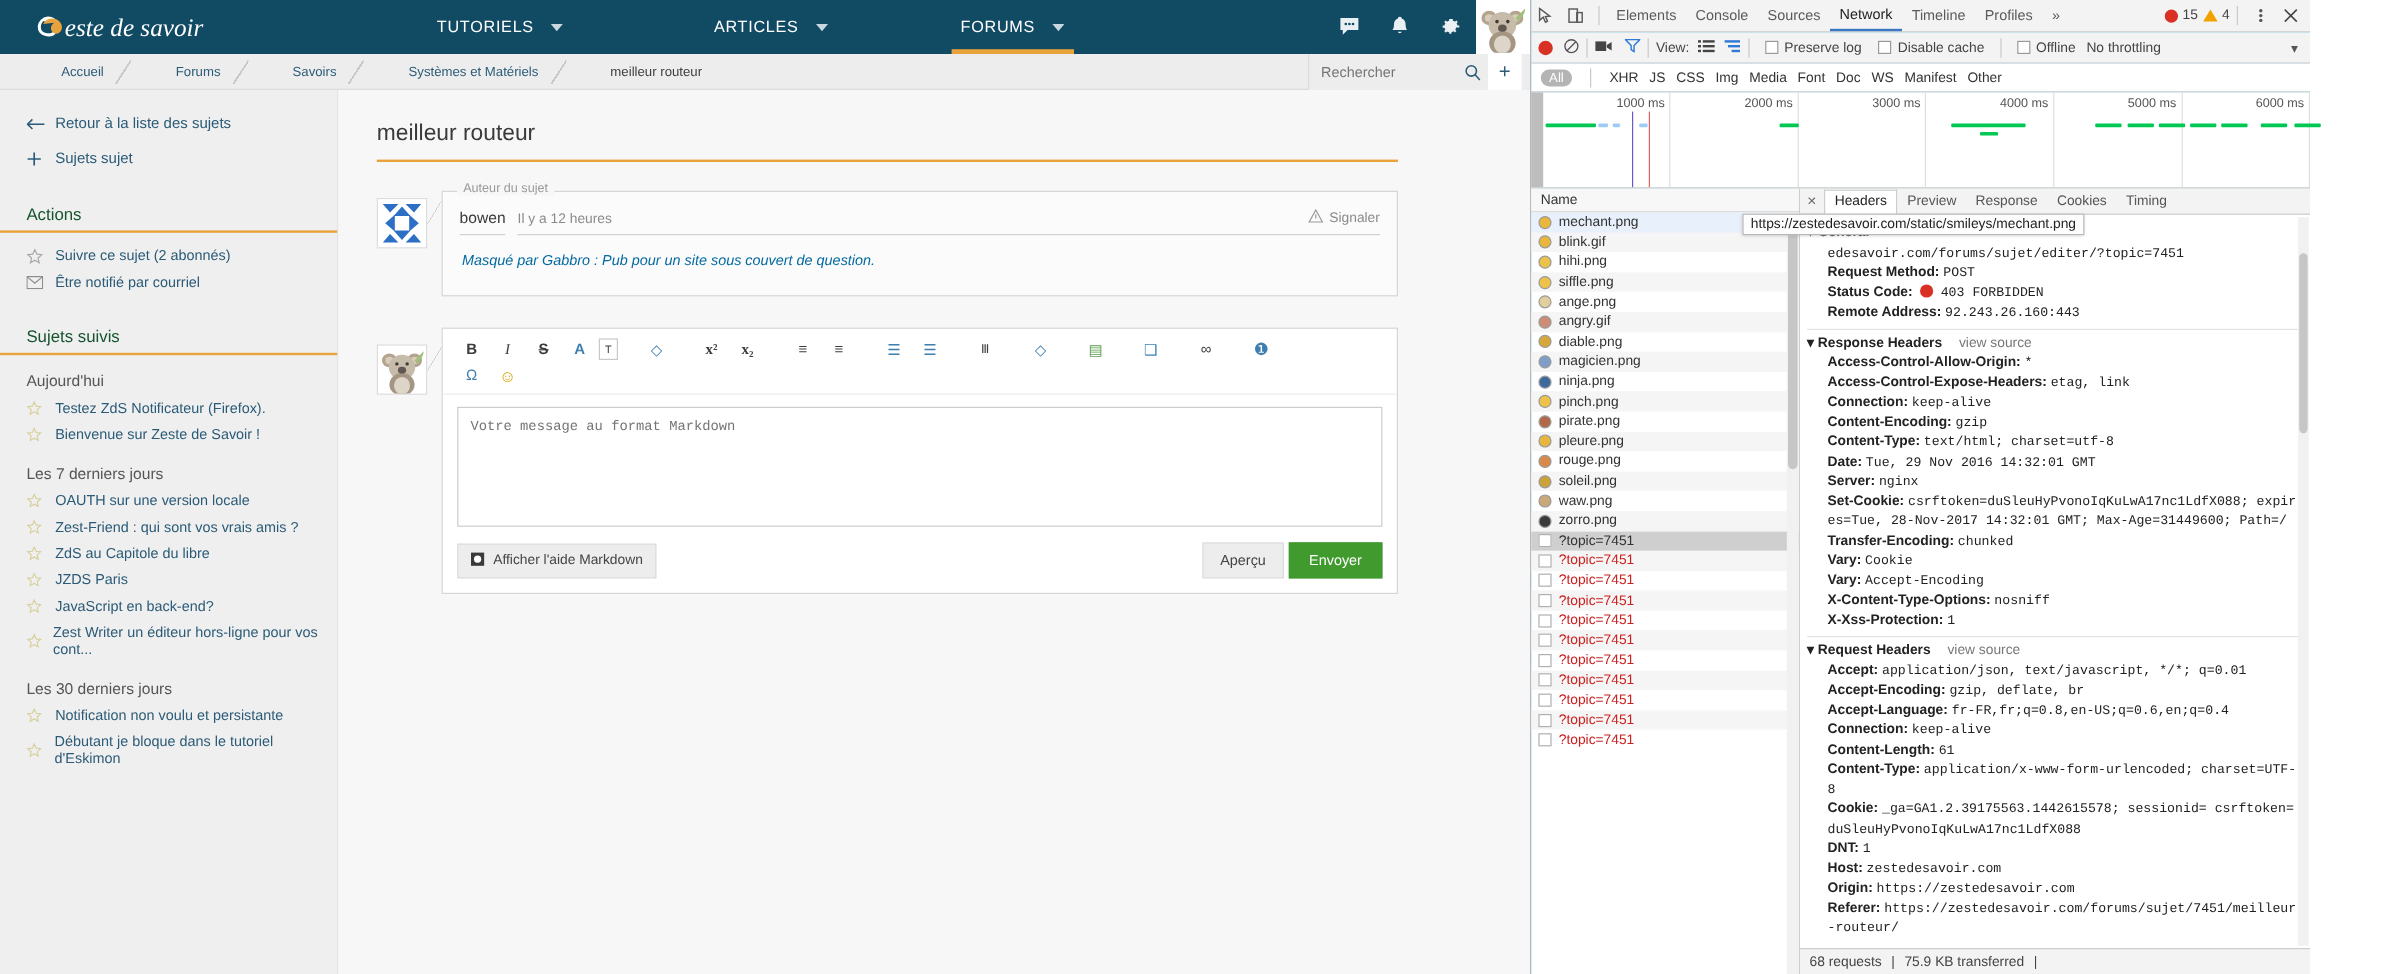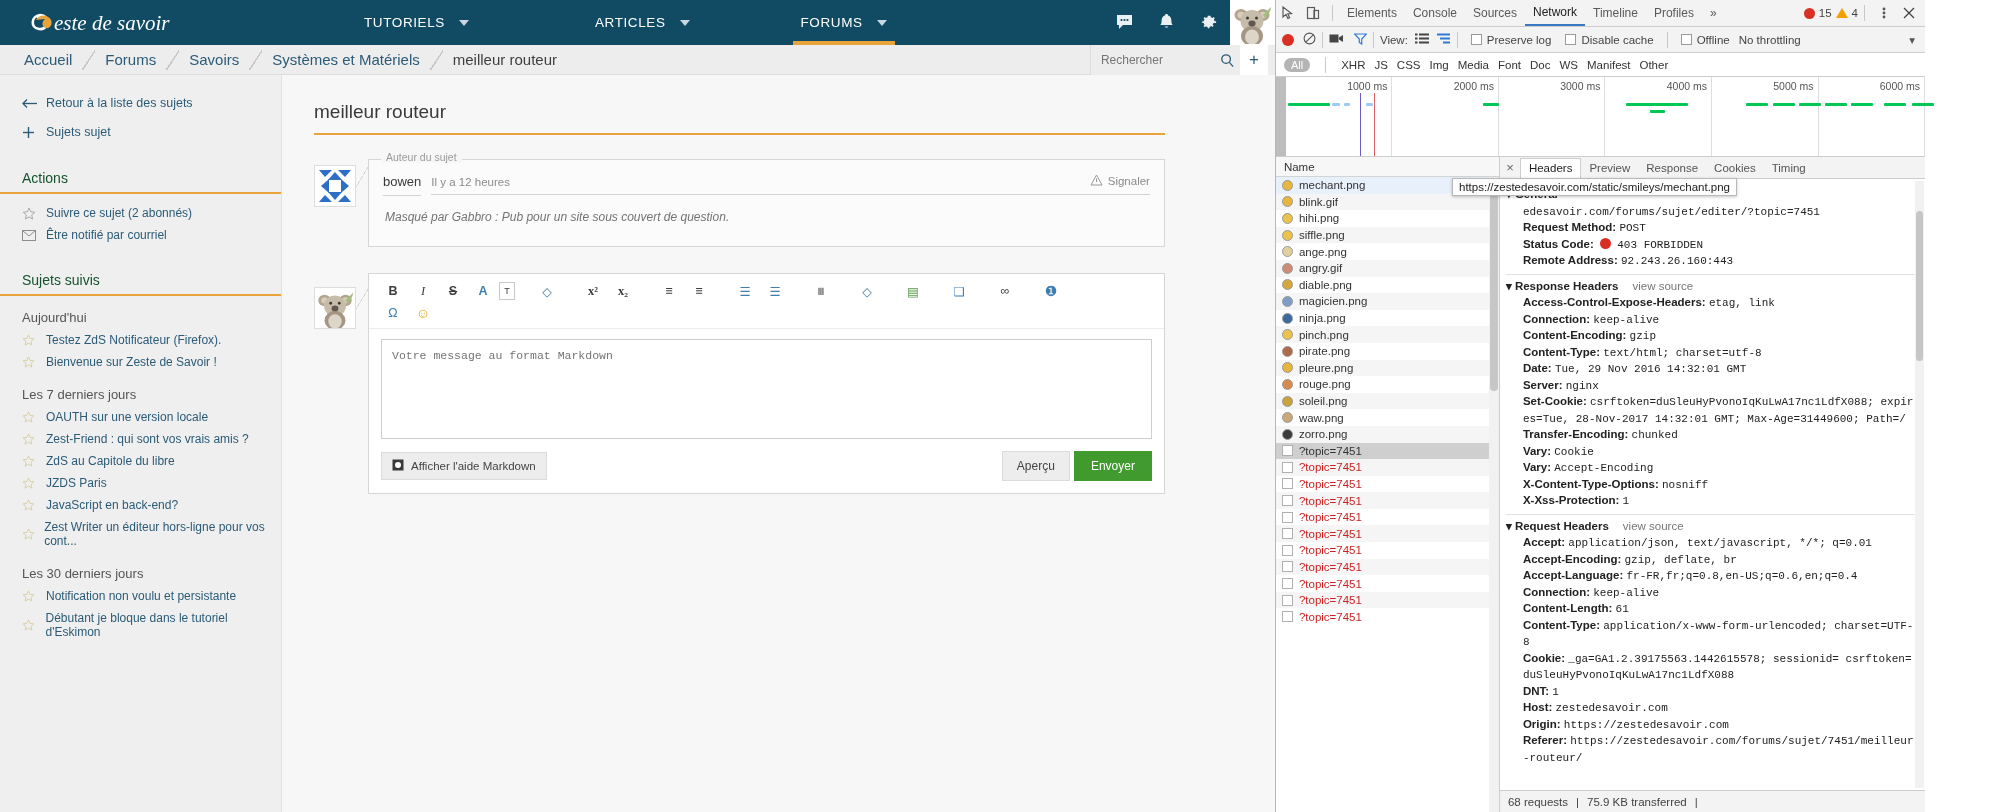--- a/index.html
+++ b/index.html
@@ -45,21 +45,21 @@
   .ticon { width: 42px; height: 45px; display: flex; align-items: center; justify-content: center; }
   .ticon svg { display:block; }
   .avatar-top { width: 45px; height: 45px; background: #ffffff; display:flex; align-items:center; justify-content:center; }
 
   
   .crumbbar {
     height: 30px; background: #ededed; border-bottom: 1px solid #dcdcdc;
     display: flex; align-items: center; position: relative;
   }
   .crumbs { display: flex; align-items: center; margin-left: 24px; }
-  .crumb { font-size: 15px; color: #3f3f3f; }
+  .crumb { font-size: 11px; color: #3f3f3f; margin-left: 27px; }
   .crumb.link { color: #2b5b77; }
   .crumb-sep {
     width: 13px; height: 20px; margin: 0 10px;
     background: linear-gradient(to bottom right, transparent 48%, #c8c8c8 48%, #c8c8c8 55%, transparent 55%);
   }
   .searchbox {
     position: absolute; right: 0px; top: 0; height: 30px; display: flex; align-items: center;
     background: #ededed; width: 185px; border-left: 1px solid #dcdcdc;
   }
   .searchbox input {
@@ -99,21 +99,21 @@
   }
   .post-box { flex: 1; border: 1px solid #d6d6d6; background: #fbfbfb; position: relative; margin-top: 6px; }
   .post-flag {
     position: absolute; top: -9px; left: 12px; background: #f7f7f7; padding: 0 5px;
     font-size: 10.5px; color: #9a9a9a;
   }
   .post-head { display: flex; align-items: baseline; padding: 14px 14px 0 14px; }
   .post-author { font-size: 13px; color: #3a3a3a; border-bottom: 1px solid #d2d2d2; padding-bottom: 6px;}
   .post-time { font-size: 11.5px; color: #8b8b8b; margin-left: 10px; border-bottom: 1px solid #d2d2d2; padding-bottom: 6px; flex:1;}
   .post-report { font-size: 11.5px; color: #8b8b8b; display: flex; align-items: center; gap: 5px; border-bottom: 1px solid #d2d2d2; padding-bottom: 6px;}
-  .post-body { padding: 14px 16px 22px 16px; font-size: 12px; color: #737373; font-style: italic; }
+  .post-body { padding: 14px 16px 22px 16px; font-size: 12px; color: #0369a1; font-style: italic; }
 
   
   .editor-wrap { display: flex; margin-top: 26px; }
   .ed-avatar { width: 42px; height: 42px; background: #fff; border: 1px solid #ddd; margin-top: 14px; flex:none; }
   .ed-arrow { width: 12px; position: relative; }
   .ed-arrow::before {
     content:""; position:absolute; left:0; top:16px; width:12px; height:20px;
     background: linear-gradient(to bottom right, transparent 49%, #d2d2d2 49%, #d2d2d2 52%, transparent 52%);
   }
   .ed-box { flex: 1; border: 1px solid #d6d6d6; background: #fff; }
@@ -880,20 +880,21 @@
           <div class="kv">
             <span class="k">Remote Address:</span>
             <span class="v">92.243.26.160:443</span>
           </div>
           <div class="hr-line"></div>
           <div class="sect">
             <span>▾ <span>Response Headers</span></span>
             <span class="vs">view source</span>
           </div>
           <div id="resp-rows">
+              <div class="kv"><span class="k">Access-Control-Allow-Origin: </span><span class="v">*</span></div>
               <div class="kv"><span class="k">Access-Control-Expose-Headers: </span><span class="v">etag, link</span></div>
               <div class="kv"><span class="k">Connection: </span><span class="v">keep-alive</span></div>
               <div class="kv"><span class="k">Content-Encoding: </span><span class="v">gzip</span></div>
               <div class="kv"><span class="k">Content-Type: </span><span class="v">text/html; charset=utf-8</span></div>
               <div class="kv"><span class="k">Date: </span><span class="v">Tue, 29 Nov 2016 14:32:01 GMT</span></div>
               <div class="kv"><span class="k">Server: </span><span class="v">nginx</span></div>
               <div class="kv"><span class="k">Set-Cookie: </span><span class="v">csrftoken=duSleuHyPvonoIqKuLwA17nc1LdfX088; expires=Tue, 28-Nov-2017 14:32:01 GMT; Max-Age=31449600; Path=/</span></div>
               <div class="kv"><span class="k">Transfer-Encoding: </span><span class="v">chunked</span></div>
               <div class="kv"><span class="k">Vary: </span><span class="v">Cookie</span></div>
               <div class="kv"><span class="k">Vary: </span><span class="v">Accept-Encoding</span></div>

